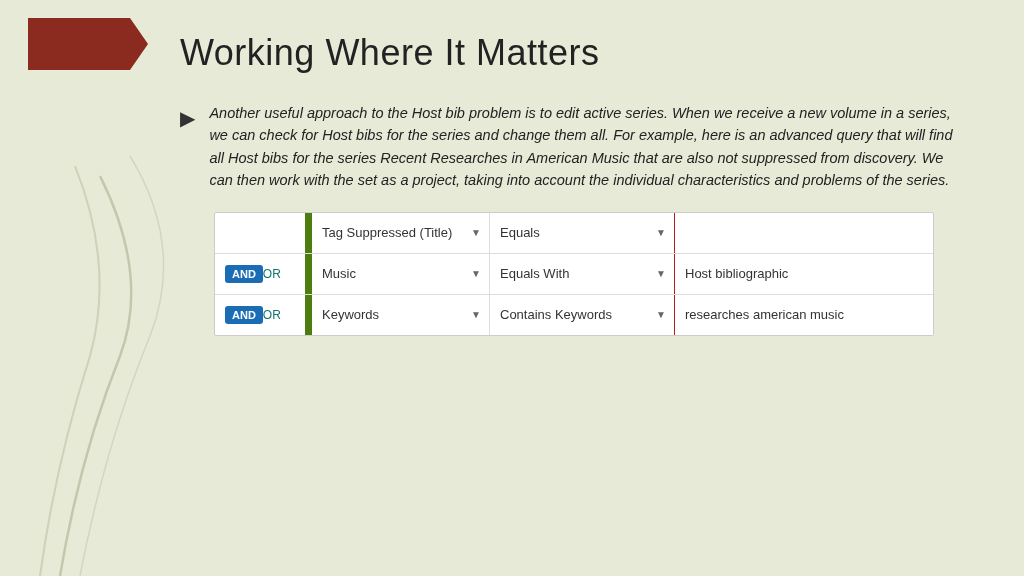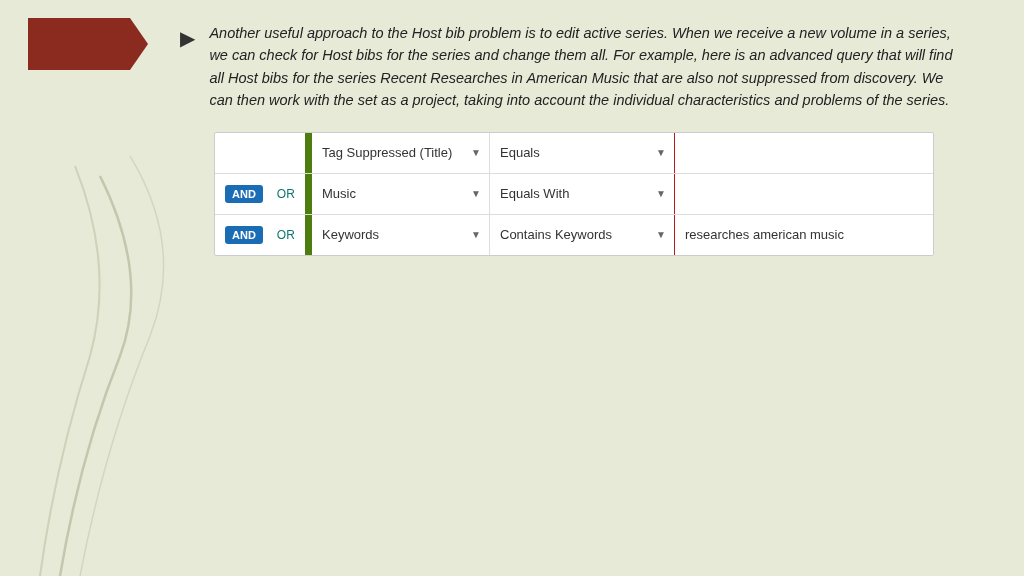--- a/index.html
+++ b/index.html
@@ -80,21 +80,21 @@
       min-height: 40px;
     }
 
     .query-row:last-child {
       border-bottom: none;
     }
 
     .row-prefix {
       display: flex;
       align-items: center;
-      gap: 14px;
+      gap: 0;
       padding: 0 10px;
       min-width: 90px;
     }
 
     .row-prefix.empty {
       min-width: 90px;
     }
 
     .badge-and {
       background: #1a6cb5;
@@ -176,20 +176,21 @@
 <div class="red-shape"></div>
 
 <svg class="deco-svg" width="220" height="420" viewBox="0 0 220 420">
   <path d="M 60 420 Q 80 300 120 200 Q 150 120 100 20" stroke="#b5b89a" stroke-width="2.5" fill="none" opacity="0.7"></path>
   <path d="M 40 420 Q 55 310 90 200 Q 115 110 75 10" stroke="#b5b89a" stroke-width="2" fill="none" opacity="0.5"></path>
   <path d="M 80 420 Q 105 290 150 180 Q 185 90 130 0" stroke="#b5b89a" stroke-width="1.5" fill="none" opacity="0.4"></path>
 </svg>
 
 <div class="slide-content">
 
+  <h1 class="slide-title">Working Where It Matters</h1>
 
   <div class="bullet-section">
     <span class="bullet-icon">▶</span>
     <p class="bullet-text">Another useful approach to the Host bib problem is to edit active series. When we receive a new volume in a series, we can check for Host bibs for the series and change them all.  For example, here is an advanced query that will find all Host bibs for the series Recent Researches in American Music that are also not suppressed from discovery.  We can then work with the set as a project, taking into account the individual characteristics and problems of the series.</p>
   </div>
 
   <div class="query-table">
 
     <div class="query-row">
       <div class="row-prefix empty"></div>
@@ -209,20 +210,23 @@
         <span class="badge-or">OR</span>
       </div>
       <div class="field-cell">
         <span>Music</span>
         <span class="dropdown-arrow">▼</span>
       </div>
       <div class="operator-cell">
         <span>Equals With</span>
         <span class="dropdown-arrow">▼</span>
       </div>
+      <div class="value-cell">
+        <span>Host bibliographic</span>
+      </div>
     </div>
 
     <div class="query-row">
       <div class="row-prefix">
         <span class="badge-and">AND</span>
         <span class="badge-or">OR</span>
       </div>
       <div class="field-cell">
         <span>Keywords</span>
         <span class="dropdown-arrow">▼</span>

